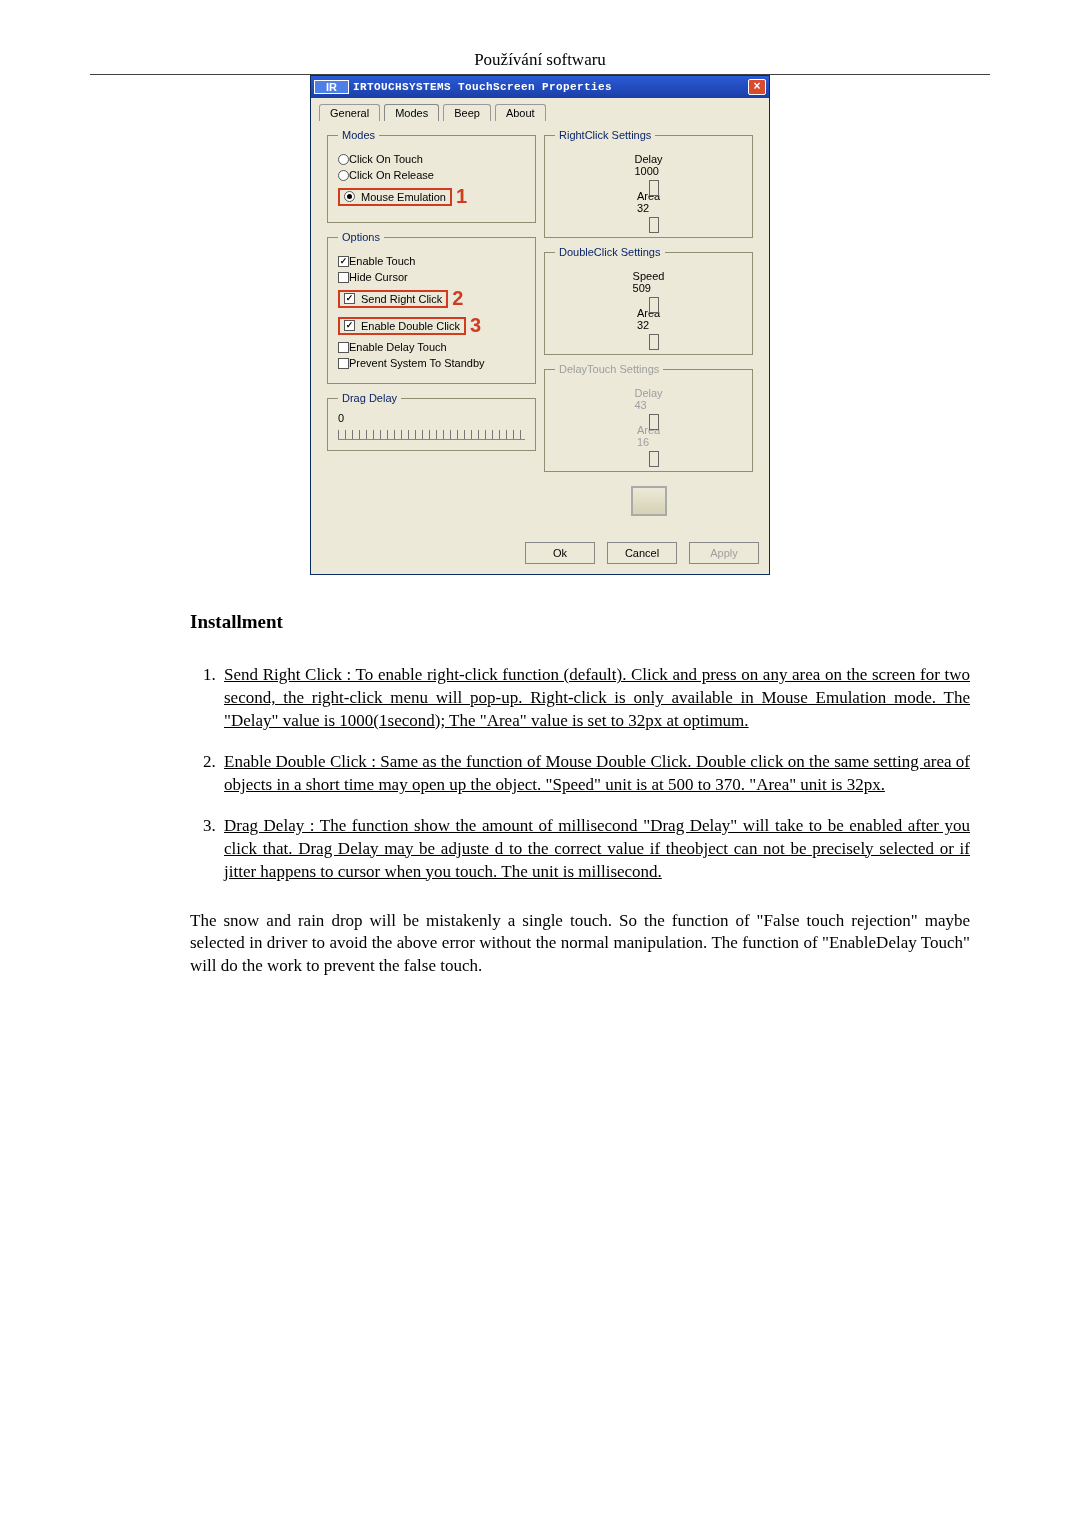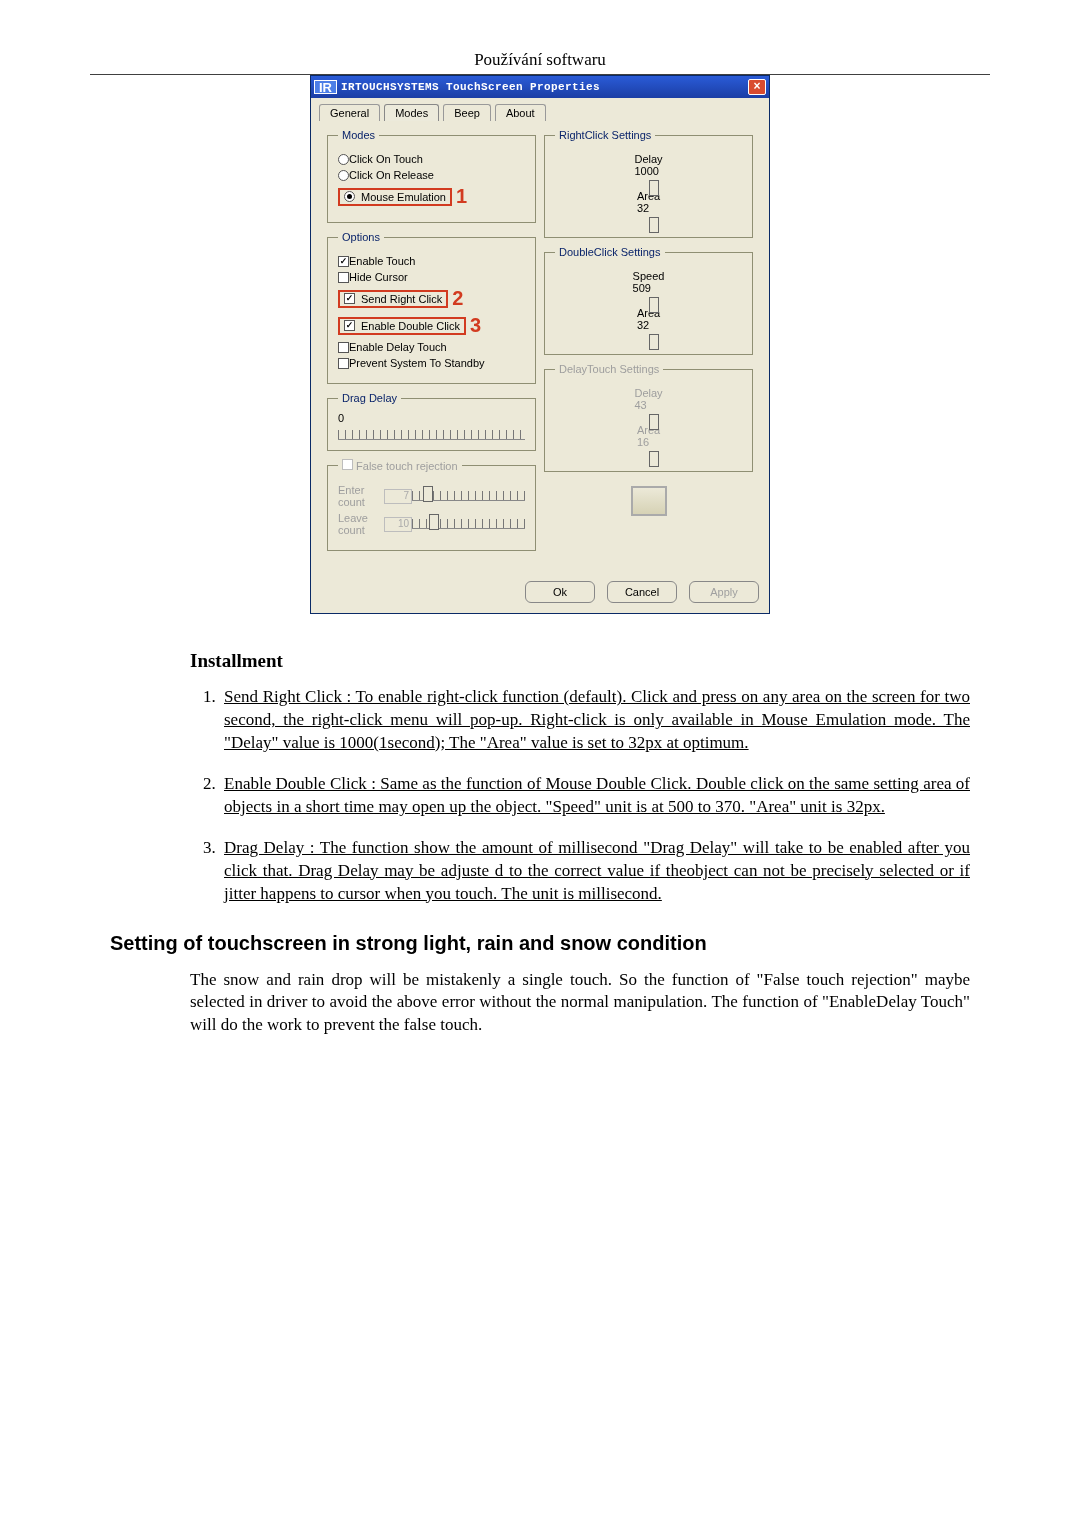--- a/index.html
+++ b/index.html
@@ -34,25 +34,25 @@
       height: 22px;
       background: linear-gradient(#2a5bd7, #1b3ea5);
       display: flex;
       align-items: center;
       justify-content: space-between;
       padding: 0 3px 0 3px;
       color: #fff;
     }
     .title-left { display: flex; align-items: center; gap: 4px; }
     .title-icon {
-      width: 23px; height: 14px;
+      width: 35px; height: 14px;
       background: #4d7fe7;
       border: 1px solid #fff;
       display: flex; align-items: center; justify-content: center;
-      font-size: 13px; font-weight: bold;
+      font-size: 11px; font-weight: bold;
     }
     .title-text { font-weight: bold; font-size: 11px; font-family: 'Courier New', monospace; letter-spacing: .4px;}
     .close-btn {
       width: 18px; height: 16px;
       background: #d94b2f;
       border: 1px solid #fff;
       color: #fff;
       font-weight: bold;
       font-size: 12px;
       text-align: center;
@@ -167,29 +167,29 @@
     }
     .btn {
       min-width: 70px;
       height: 22px;
       border: 1px solid #888;
       background: #ece9d8;
       font-family: Tahoma, Arial, sans-serif;
       font-size: 11px;
       text-align: center;
       line-height: 20px;
-      border-radius: 6px;
+      border-radius: 0;
     }
     .btn.disabled { color: #a0a0a0; }
 
     
     .section-heading {
       font-weight: bold;
       font-size: 19px;
-      margin: 16px 0 14px 80px;
+      margin: 16px 0 31px 80px;
     }
     ol.doc-list {
       list-style: decimal;
       margin: 0 0 26px 110px;
       padding: 0;
       font-size: 17px;
     }
     ol.doc-list li {
       padding-left: 4px;
       margin-bottom: 18px;
@@ -291,37 +291,20 @@
         </fieldset>
 
         <fieldset>
           <legend>Drag Delay</legend>
           <div>0</div>
           <div class="drag-bar">
                 <div class="thumb" style="left:0"></div>
               </div>
         </fieldset>
 
-        <fieldset class="disabled">
-          <legend><span class="chk"></span> <span>False touch rejection</span></legend>
-          <div class="opt-row">
-            <span class="field-label">Enter count</span>
-            <span class="mini-input disabled">7</span>
-            <div class="slider">
-                  <div class="thumb" style="left:10%"></div>
-                </div>
-          </div>
-          <div class="opt-row">
-            <span class="field-label">Leave count</span>
-            <span class="mini-input disabled">10</span>
-            <div class="slider">
-                  <div class="thumb" style="left:15%"></div>
-                </div>
-          </div>
-        </fieldset>
       </div>
 
       <div class="col-right">
         <fieldset>
           <legend>RightClick Settings</legend>
           <div class="field-pair">
             <div>
               <div>Delay</div>
               <div>1000</div>
             </div>
@@ -397,17 +380,16 @@
 </div>
 
 <div class="section-heading">Installment</div>
 
 <ol class="doc-list">
   <li>Send Right Click : To enable right-click function (default). Click and press on any area on the screen for two second, the right-click menu will pop-up. Right-click is only available in Mouse Emulation mode. The "Delay" value is 1000(1second); The "Area" value is set to 32px at optimum.</li>
   <li>Enable Double Click : Same as the function of Mouse Double Click. Double click on the same setting area of objects in a short time may open up the object. "Speed" unit is at 500 to 370. "Area" unit is 32px.</li>
   <li>Drag Delay : The function show the amount of millisecond "Drag Delay" will take to be enabled after you click that. Drag Delay may be adjuste d to the correct value if theobject can not be precisely selected or if jitter happens to cursor when you touch. The unit is millisecond.</li>
 </ol>
 
-<div class="sub-heading">Setting of touchscreen in strong light, rain and snow condition</div>
 
 <p class="para">The snow and rain drop will be mistakenly a single touch. So the function of "False touch rejection" maybe selected in driver to avoid the above error without the normal manipulation. The function of "EnableDelay Touch" will do the work to prevent the false touch.</p>
 
 </div>
 
 </body></html>

